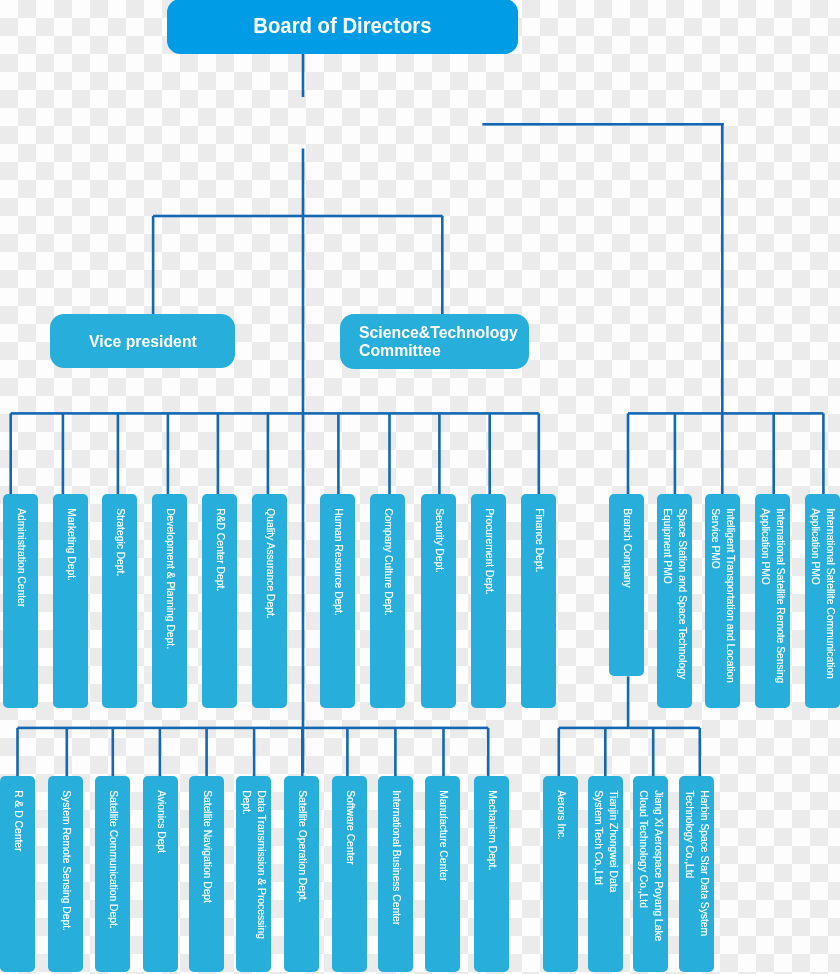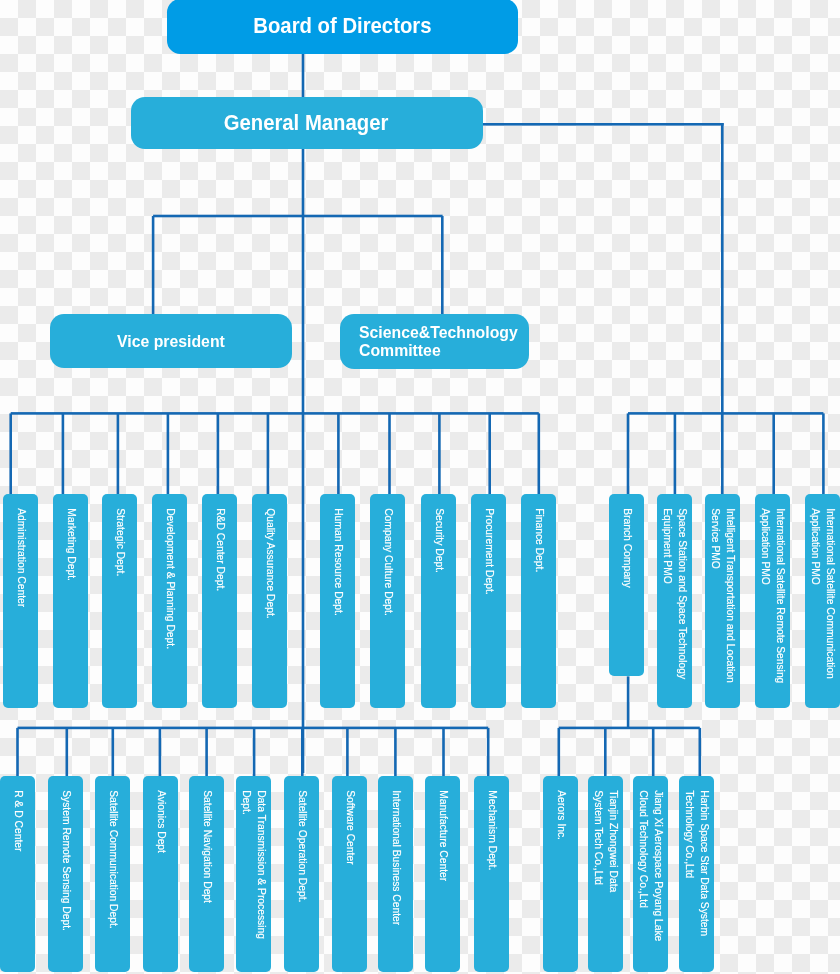--- a/index.html
+++ b/index.html
@@ -88,25 +88,22 @@
     <rect x="557.5" y="727.9" width="2.6" height="49"></rect>
     <rect x="604" y="727.9" width="2.6" height="49"></rect>
     <rect x="651.9" y="727.9" width="2.6" height="49"></rect>
     <rect x="698.5" y="727.9" width="2.6" height="49"></rect>
   </svg>
 
   <div class="node hbox" id="node-board-of-directors" style="left:131px;top:-0.8px;width:351px;height:54.3px;border-radius:13.3px;font-size:22.2px;margin-left:36px;">
     <span>Board of Directors</span>
   </div>
 
-  <div class="node hbox" id="node-general-manager" style="left:130.5px;top:96.6px;width:352px;height:52.3px;font-size:22.2px;">
-    <span>General Manager</span>
-  </div>
-
-  <div class="node hbox" id="node-vice-president" style="left:50.4px;top:314.1px;width:242px;height:54.2px;font-size:17.3px;">
+
+  <div class="node hbox" id="node-vice-president" style="left:50.4px;top:314.1px;width:185px;height:54.2px;font-size:17.3px;">
     <span>Vice president</span>
   </div>
 
   <div class="node hbox" id="node-science-technology-committee" style="left:340.4px;top:314px;width:189px;height:54.5px;font-size:17.3px;">
     <span>Science&amp;Technology
 Committee</span>
   </div>
 
     <div class="node vbox" style="left:2.5px;top:494.2px;width:35px;height:213.6px;">
       <div class="vrot" style="width:213.6px;height:35px;transform:translateX(35px) rotate(90deg);">

